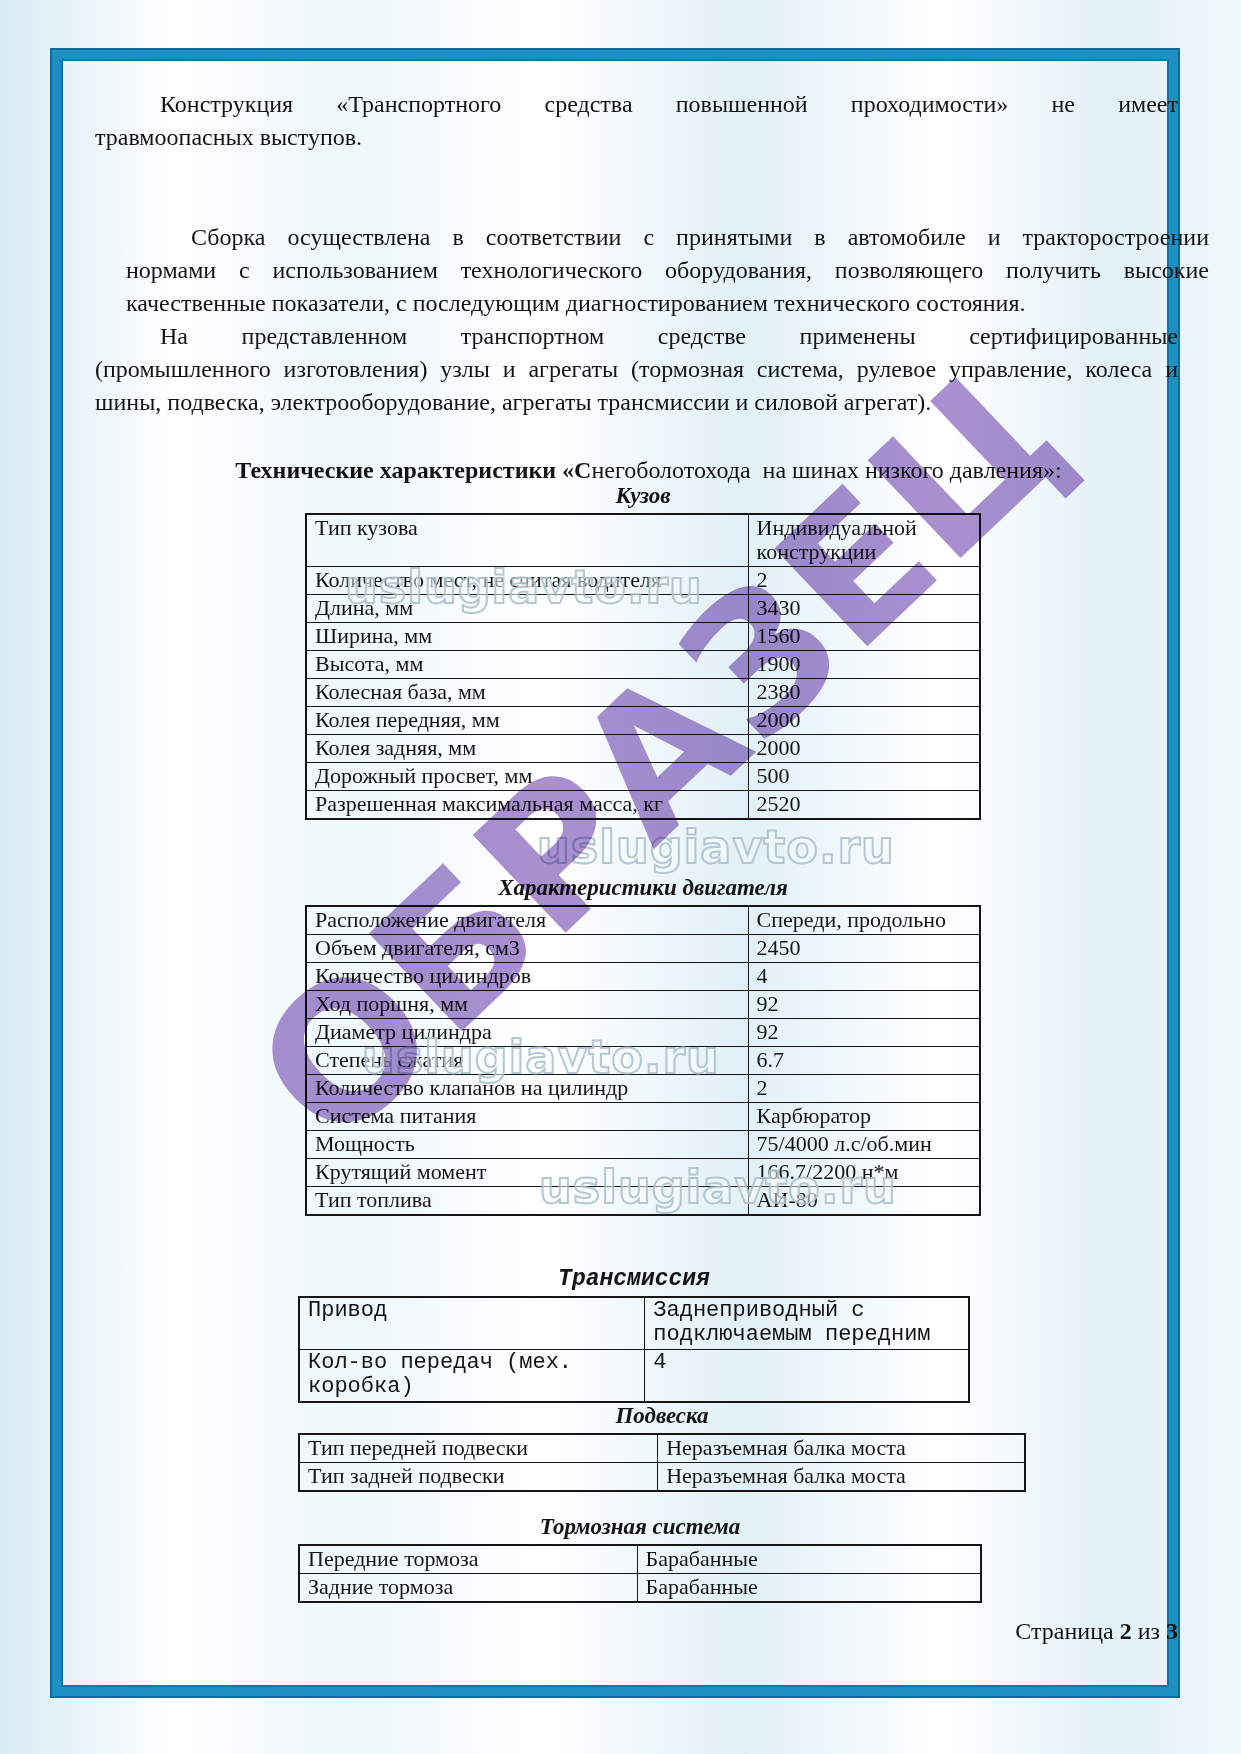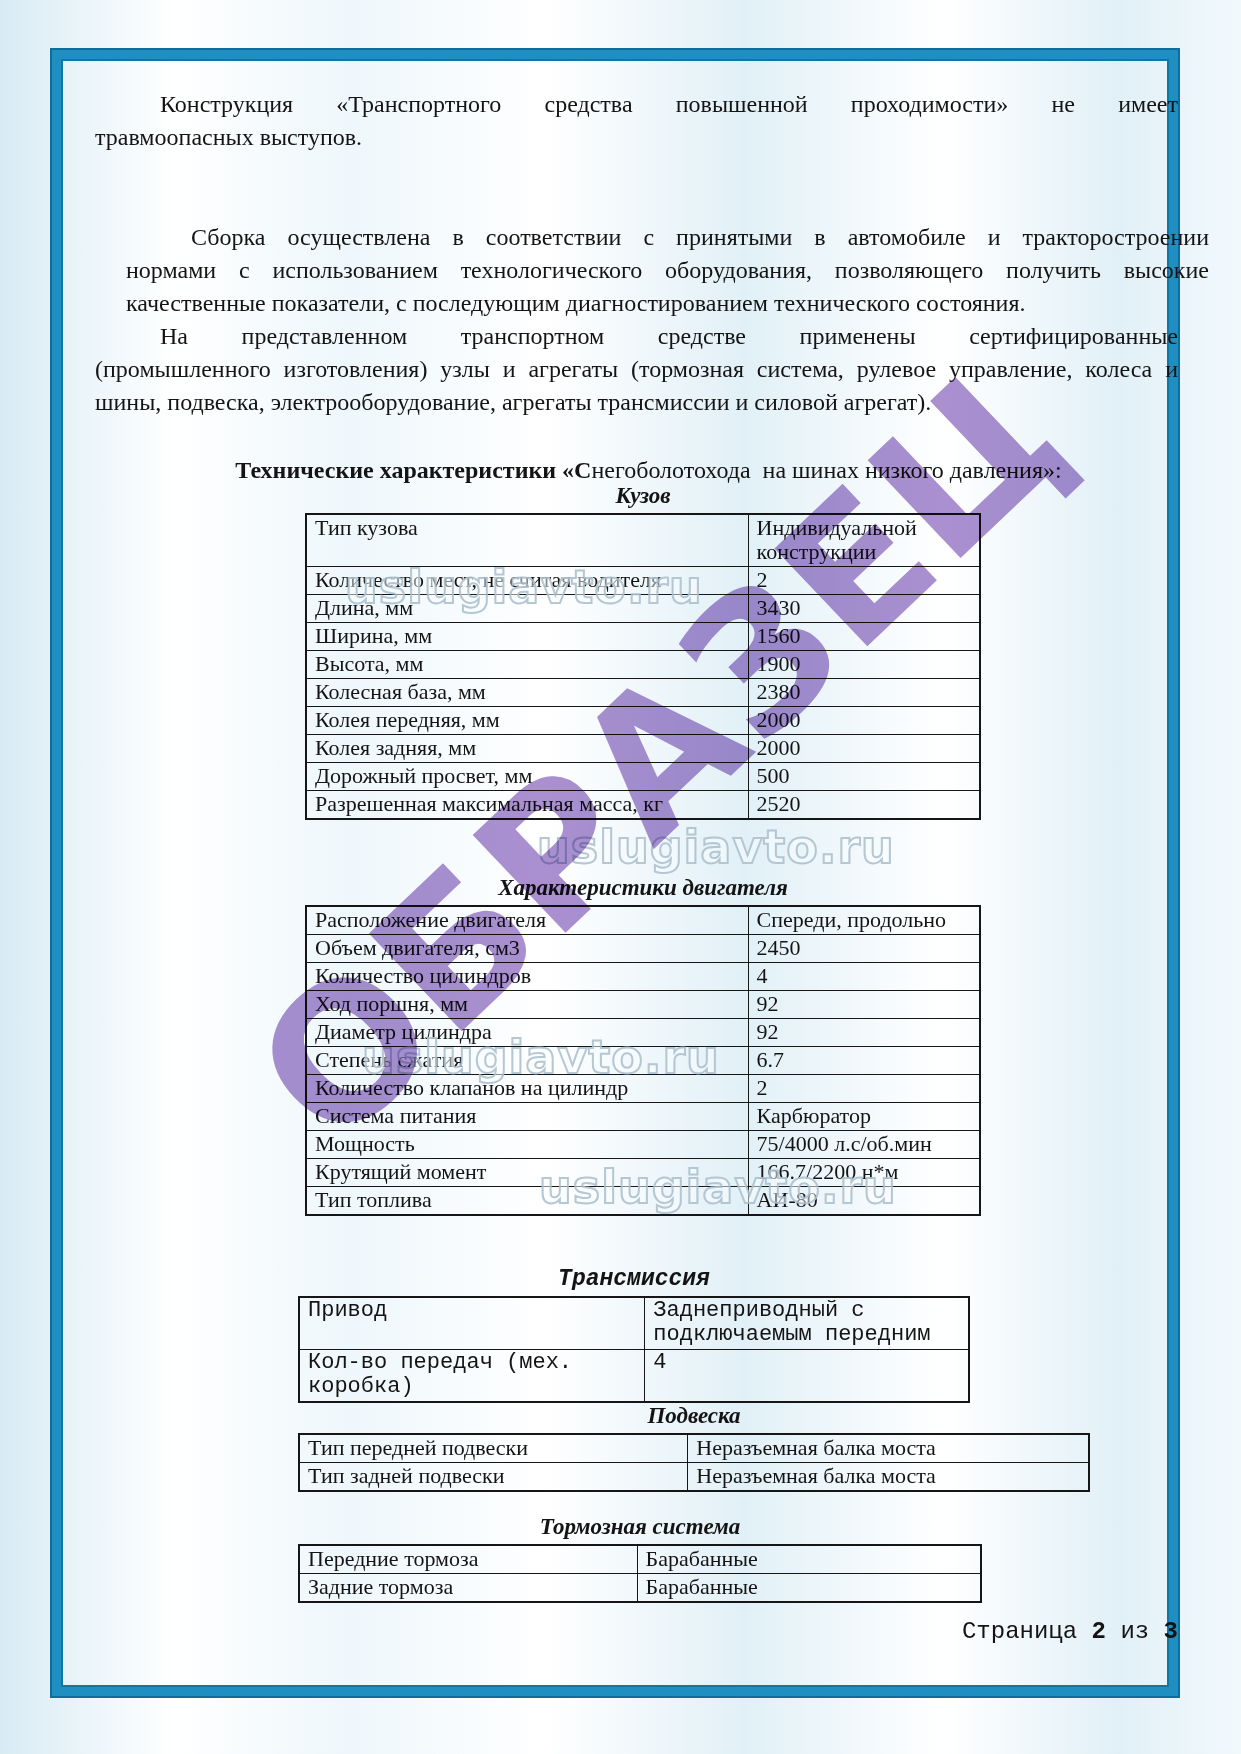--- a/index.html
+++ b/index.html
@@ -28,33 +28,33 @@
   .heading{
     position:absolute;left:95px;top:430px;width:1083px;
     text-align:center;font-size:24px;white-space:pre-wrap;
   }
   .heading .hb{font-weight:bold;}
   
   .tg{position:absolute;}
   .tg0{left:305px;top:483px;width:676px;}
   .tg1{left:305px;top:875px;width:676px;}
   .tg2{left:298px;top:1266px;width:672px;font-family:Liberation Mono, monospace;}
-  .tg3{left:298px;top:1403px;width:792px;}
+  .tg3{left:298px;top:1403px;width:728px;}
   .tg4{left:298px;top:1514px;width:684px;}
   .tbl-title{height:30px;text-align:center;font-weight:bold;font-style:italic;font-size:23px;}
   table.spec{width:100%;border-collapse:collapse;border:2px solid #161616;table-layout:fixed;background:transparent;}
   table.spec td{
     border:1.5px solid #161616;font-size:22px;line-height:24px;
     padding:1px 8px 2px 8px;vertical-align:top;height:24px;overflow:hidden;
   }
   .tg0 td.c-name,.tg1 td.c-name{width:63%;}
   .tg2 td.c-name{width:49%;}
   .tg3 td.c-name,.tg4 td.c-name{width:47%;}
   
-  .footer{position:absolute;left:60px;top:1618px;width:1118px;text-align:right;font-size:24px;font-family:Liberation Mono, monospace;}
+  .footer{position:absolute;left:60px;top:1618px;width:1118px;text-align:right;font-size:24px;}
   .footer b{font-weight:bold;}
   
   .wm-sample{
     position:absolute;left:140px;top:640px;width:1040px;height:230px;
     display:flex;align-items:center;justify-content:center;
     transform:rotate(-43.5deg);
     font-family:"DejaVu Sans",sans-serif;font-weight:bold;font-size:185px;letter-spacing:2px;
     color:#a486cc;mix-blend-mode:multiply;opacity:.92;
     pointer-events:none;white-space:nowrap;
   }

